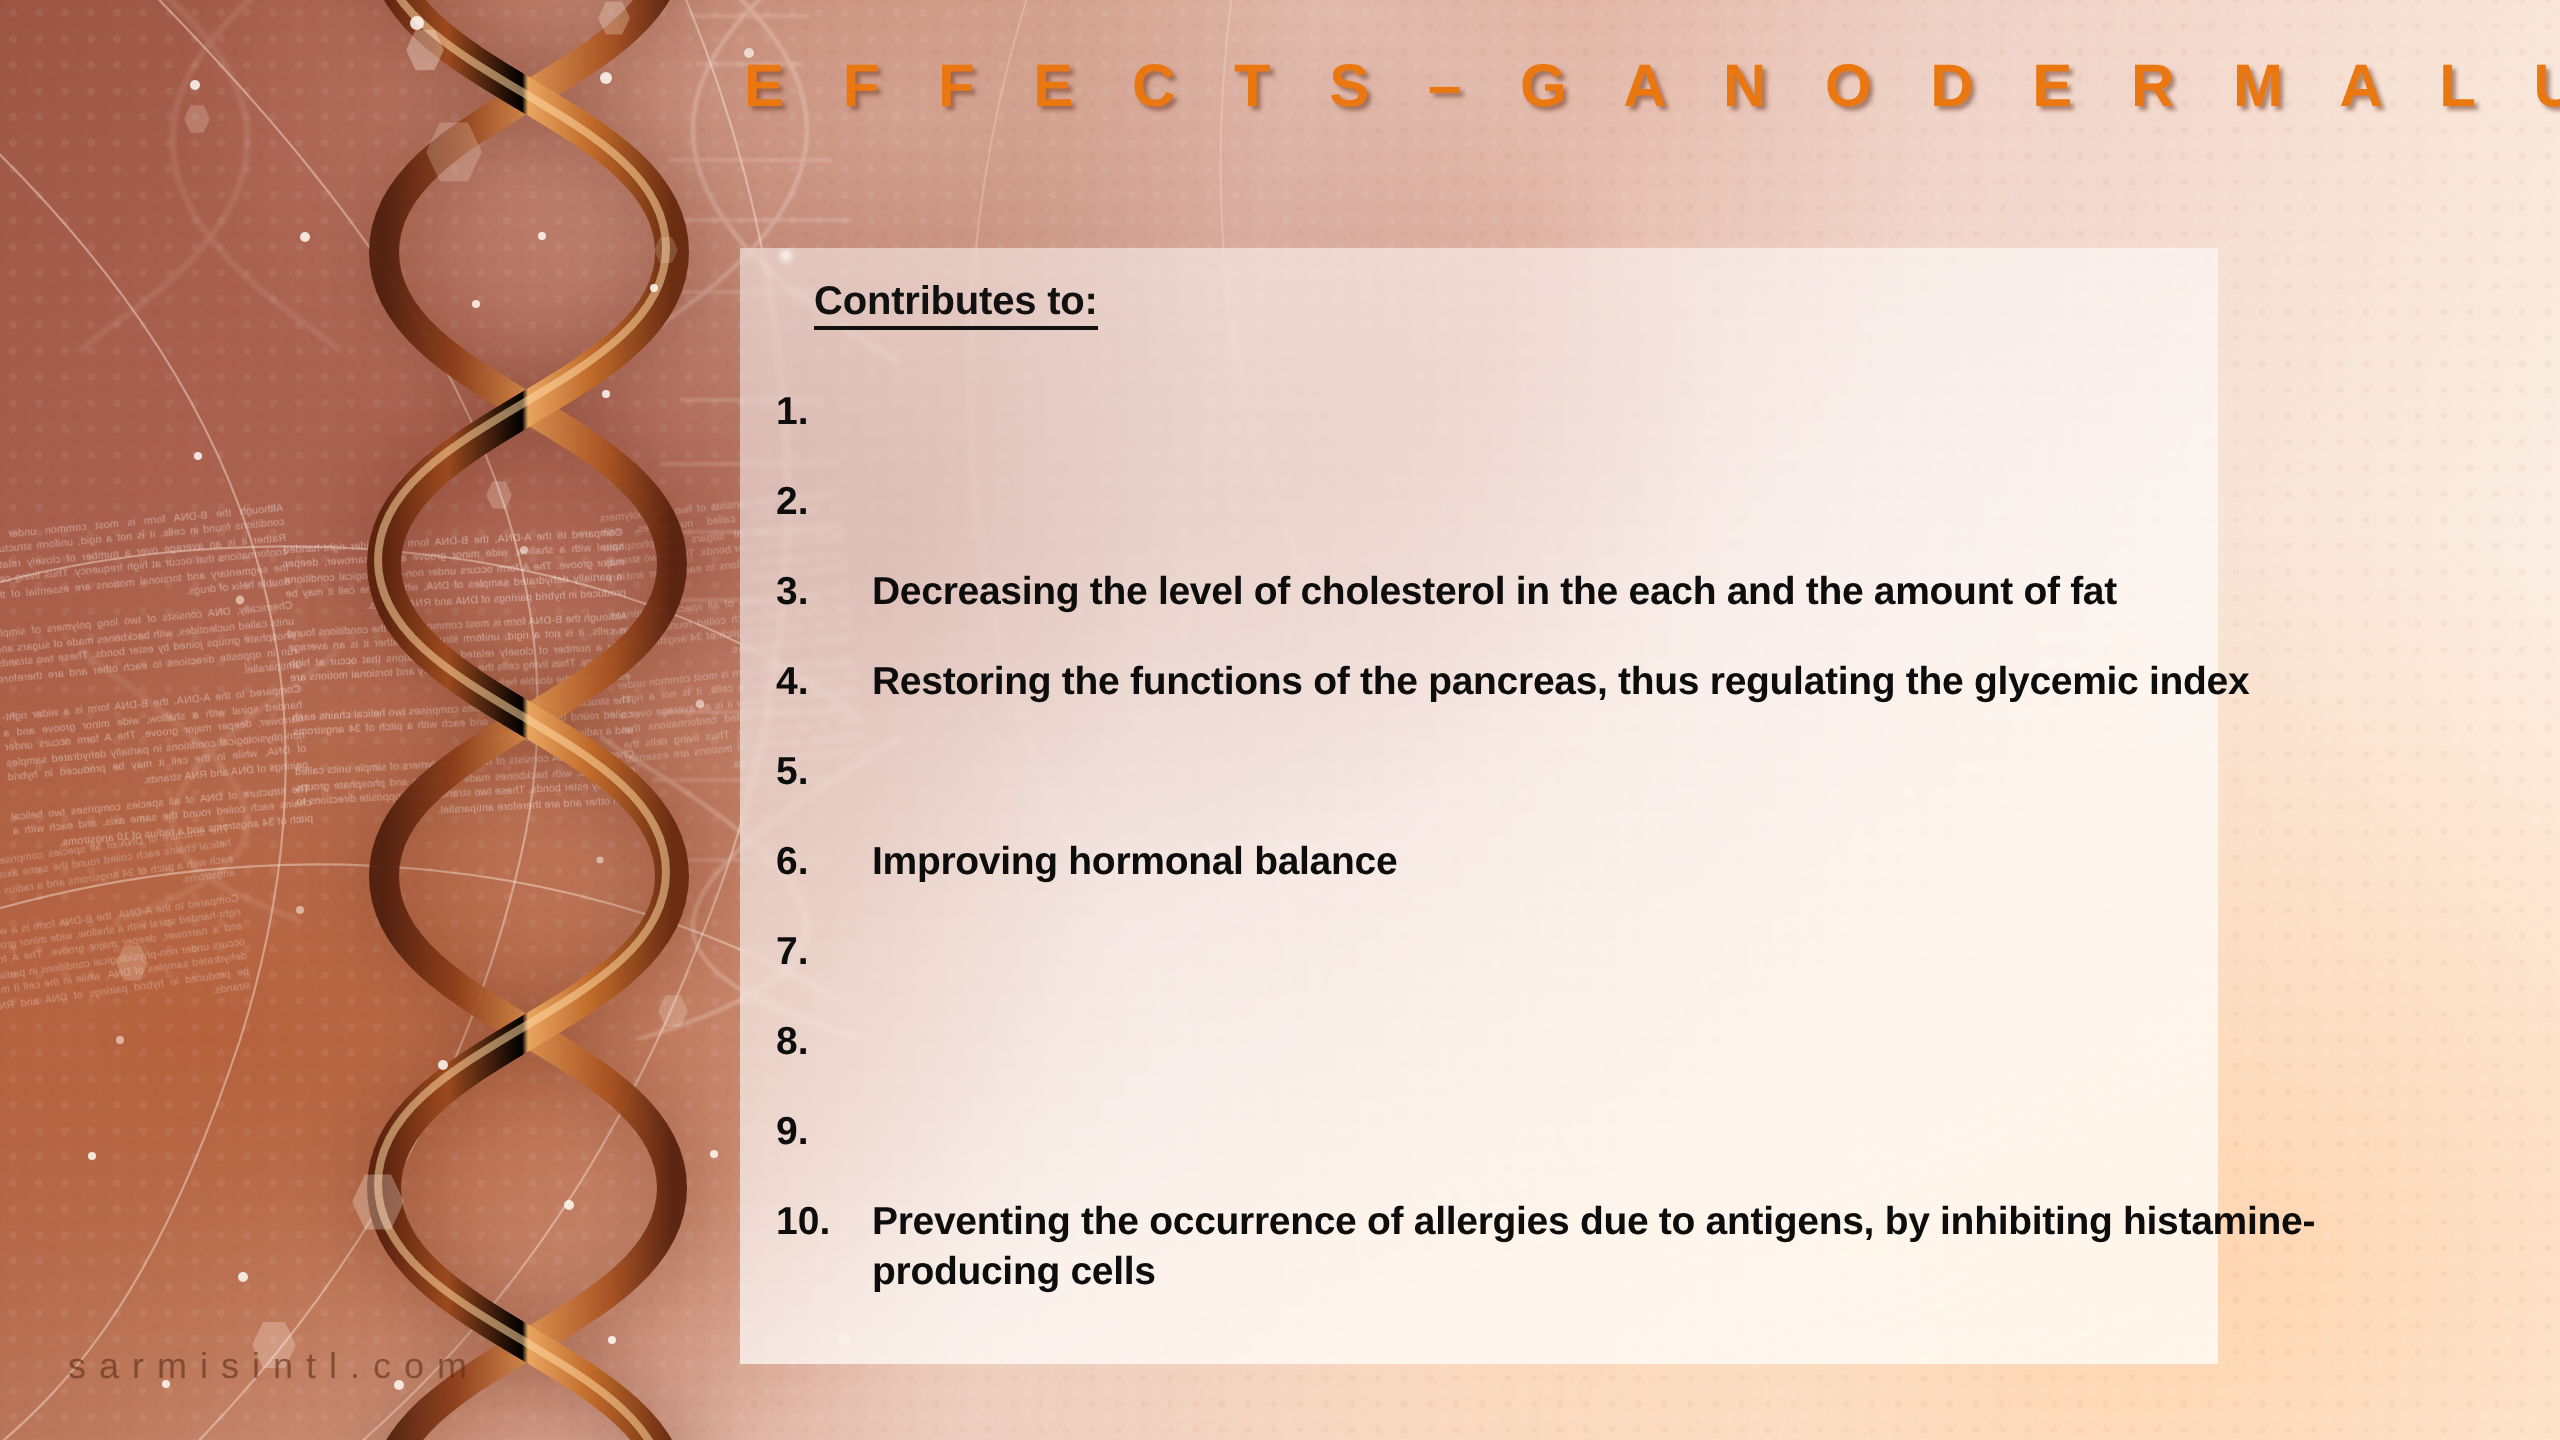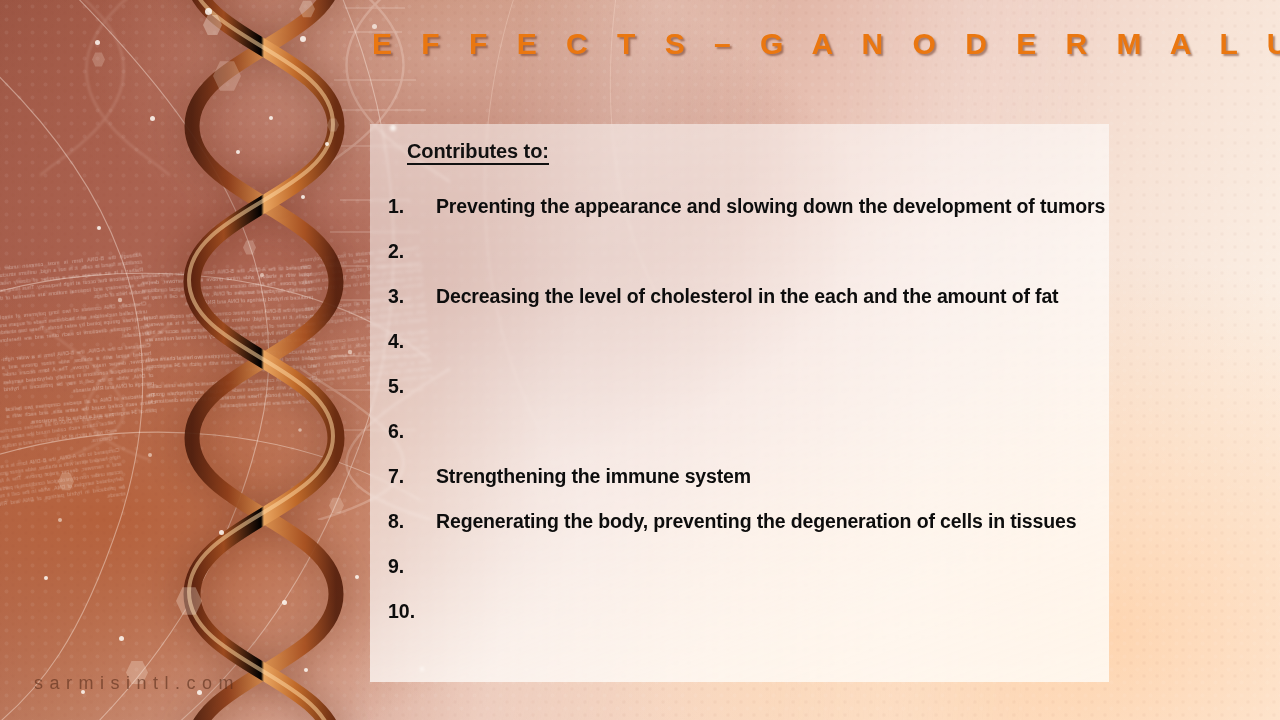--- a/index.html
+++ b/index.html
@@ -399,50 +399,51 @@
 
   <div class="panel">
     <div class="panel-inner">
       <div class="contributes">
         <span>Contributes to:</span>
       </div>
 
       <div class="list" id="list">
           <div class="row">
             <div class="num">1.</div>
-            <div class="txt">Preventing the appearance and slowing down the development of tumors</div>
           </div>
           <div class="row">
             <div class="num">2.</div>
           </div>
           <div class="row">
             <div class="num">3.</div>
             <div class="txt">Decreasing the level of cholesterol in the each and the amount of fat</div>
           </div>
           <div class="row">
             <div class="num">4.</div>
+            <div class="txt">Restoring the functions of the pancreas, thus regulating the glycemic index</div>
           </div>
           <div class="row">
             <div class="num">5.</div>
           </div>
           <div class="row">
             <div class="num">6.</div>
+            <div class="txt">Improving hormonal balance</div>
           </div>
           <div class="row">
             <div class="num">7.</div>
-            <div class="txt">Strengthening the immune system</div>
           </div>
           <div class="row">
             <div class="num">8.</div>
-            <div class="txt">Regenerating the body, preventing the degeneration of cells in tissues</div>
           </div>
           <div class="row">
             <div class="num">9.</div>
           </div>
           <div class="row tall">
             <div class="num">10.</div>
+            <div class="txt">Preventing the occurrence of allergies due to antigens, by inhibiting histamine-
+producing cells</div>
           </div>
         </div>
     </div>
   </div>
 
   <div class="watermark">sarmisintl.com</div>
 </div>
 
 </body></html>

